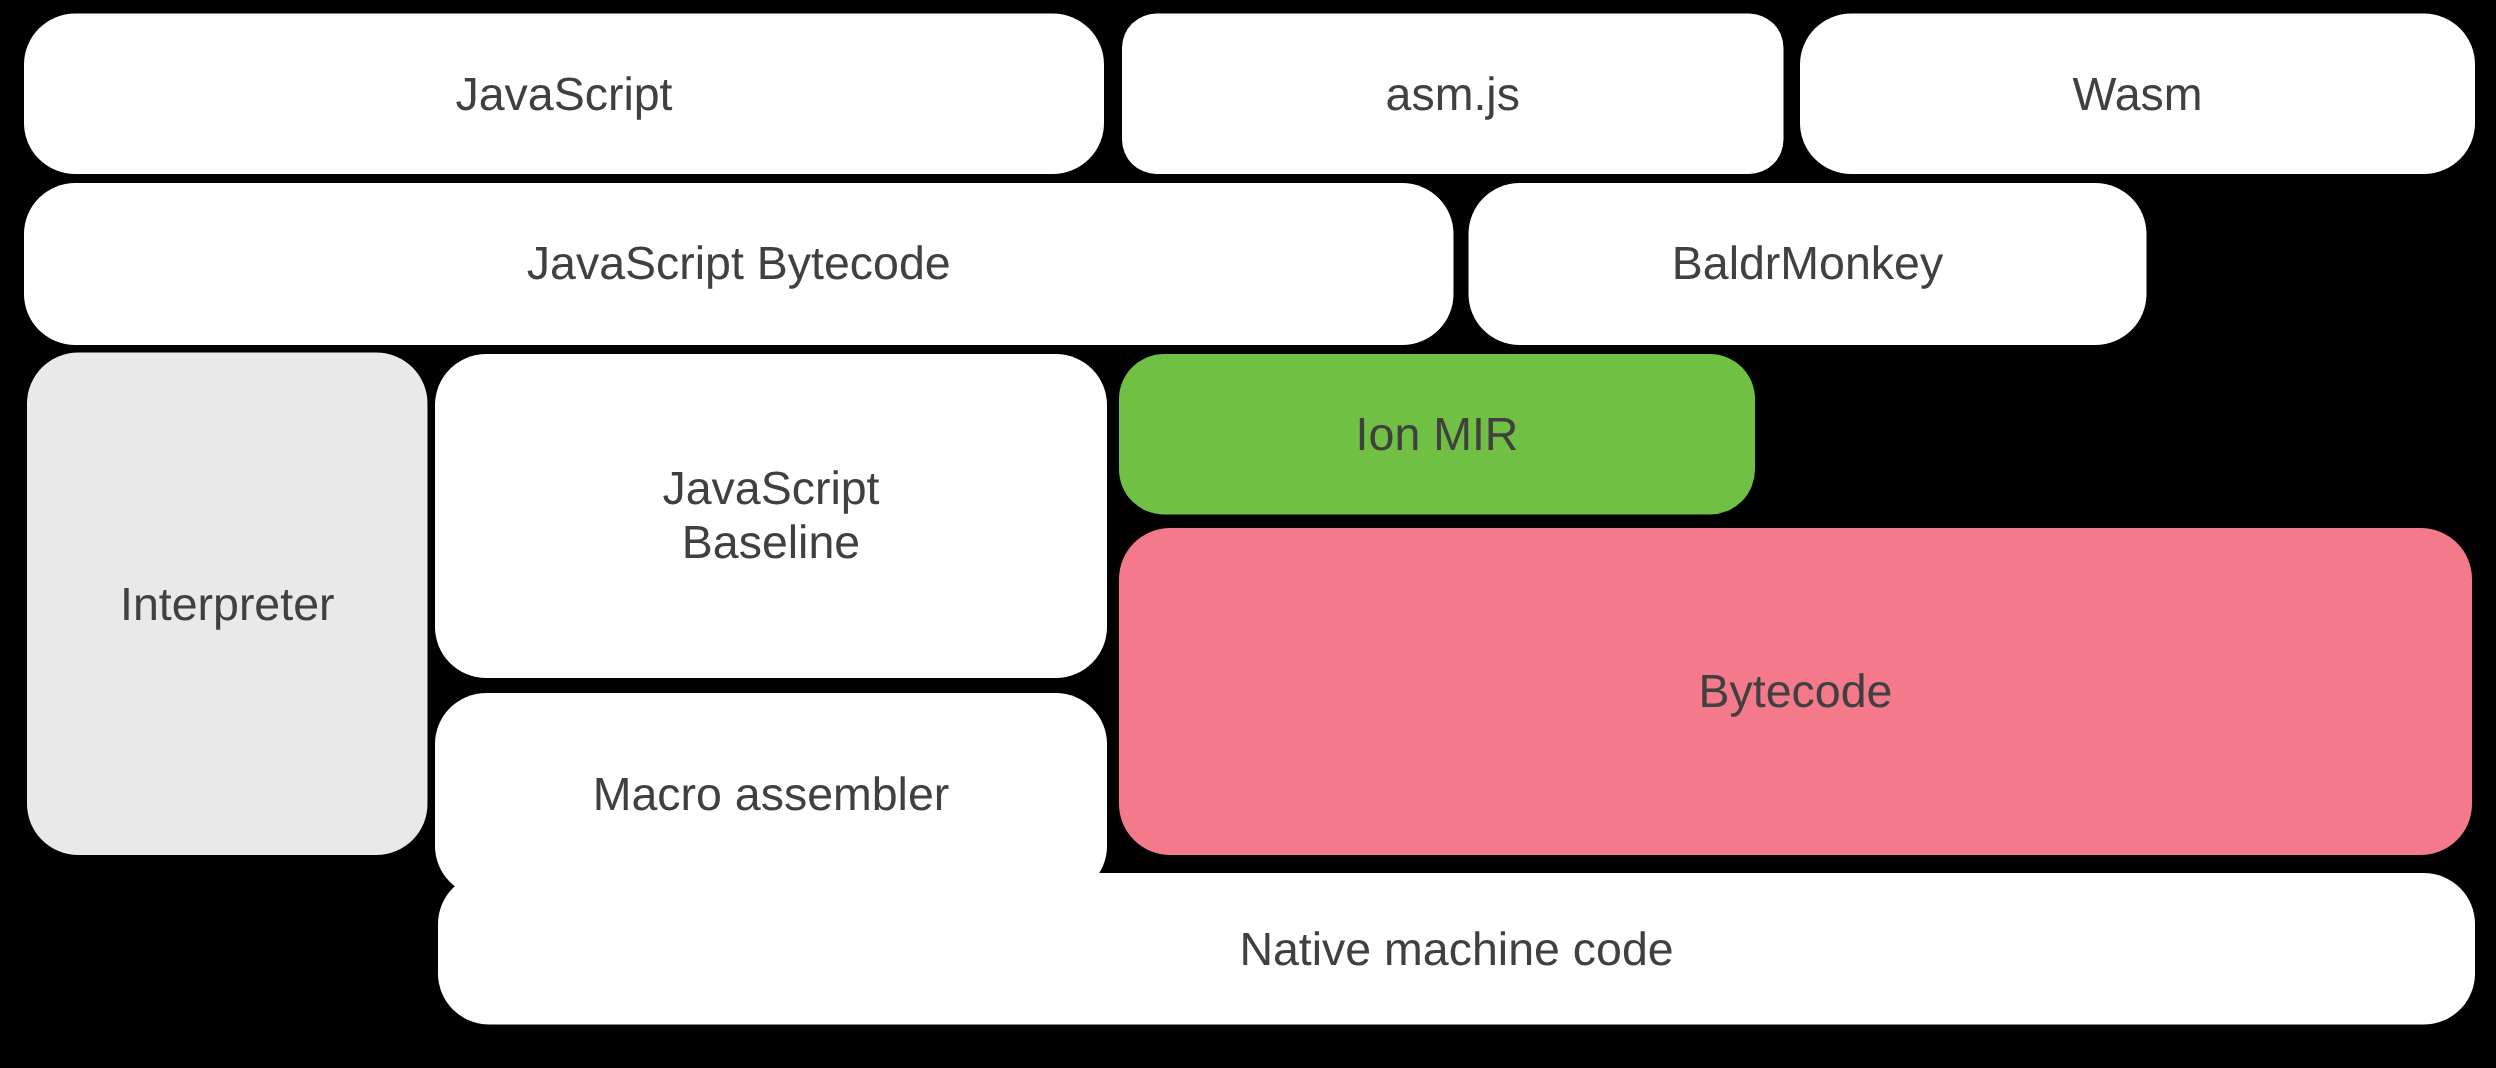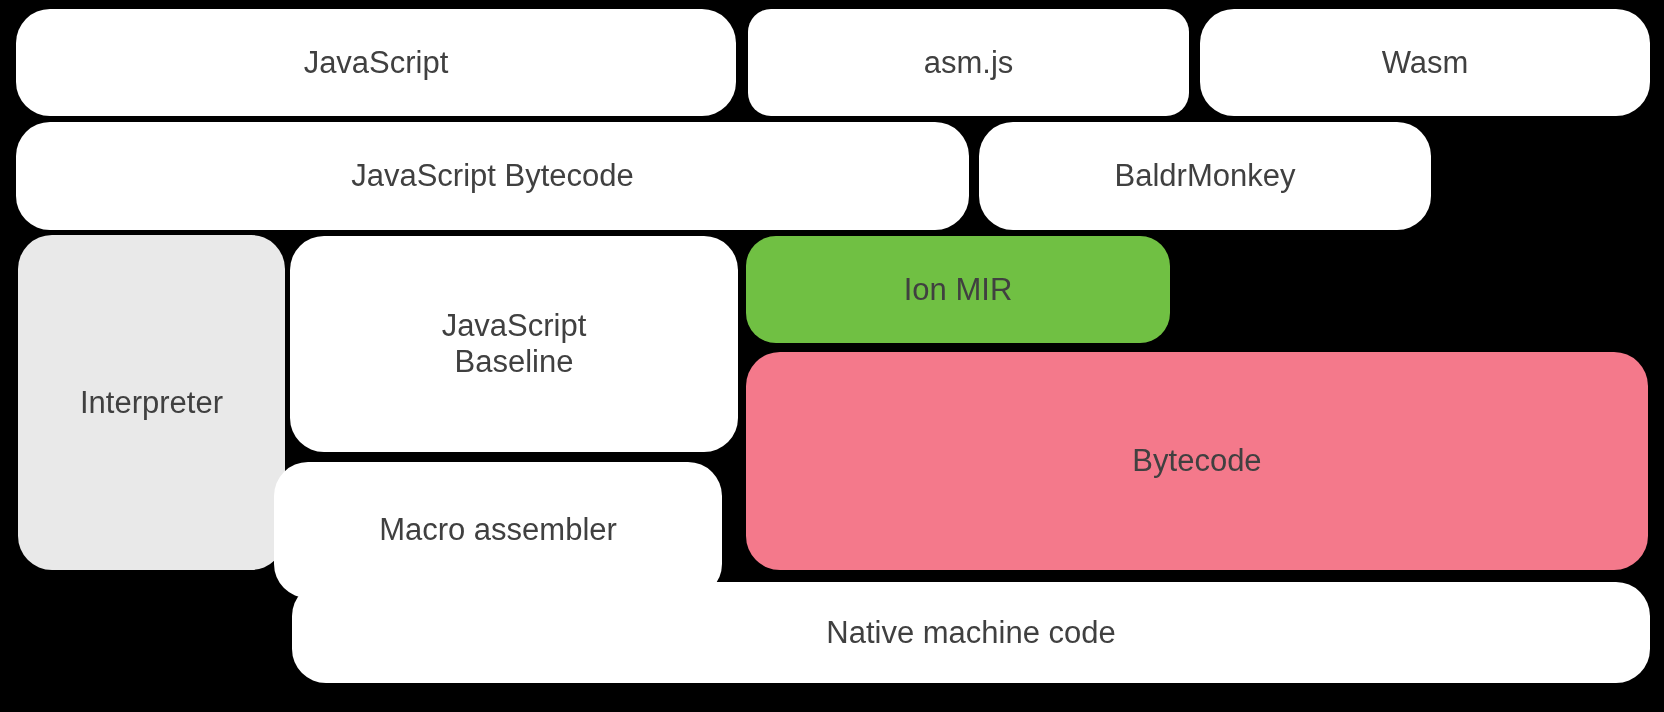--- a/index.html
+++ b/index.html
@@ -36,21 +36,21 @@
 
   #box-javascript   { left: 16px;   top: 9px;   width: 720px;  height: 107px; }
   #box-asmjs        { left: 748px;  top: 9px;   width: 441px;  height: 107px; border-radius: 23px; }
   #box-wasm         { left: 1200px; top: 9px;   width: 450px;  height: 107px; }
   #box-bytecode     { left: 16px;   top: 122px; width: 953px;  height: 108px; }
   #box-baldrmonkey  { left: 979px;  top: 122px; width: 452px;  height: 108px; }
   #box-interpreter  { left: 18px;   top: 235px; width: 267px;  height: 335px; }
   #box-baseline     { left: 290px;  top: 236px; width: 448px;  height: 216px; }
   #box-ionmir       { left: 746px;  top: 236px; width: 424px;  height: 107px; }
   #box-cretonne     { left: 746px;  top: 352px; width: 902px;  height: 218px; }
-  #box-macro        { left: 274px;  top: 462px; width: 448px;  height: 136px; }
+  #box-macro        { left: 290px;  top: 462px; width: 448px;  height: 136px; }
   #box-native       { left: 292px;  top: 582px; width: 1358px; height: 101px; }
 </style>
 </head>
 <body>
 
 <div class="stage">
 
   <div class="box" id="box-javascript">
     <span>JavaScript</span>
   </div>

